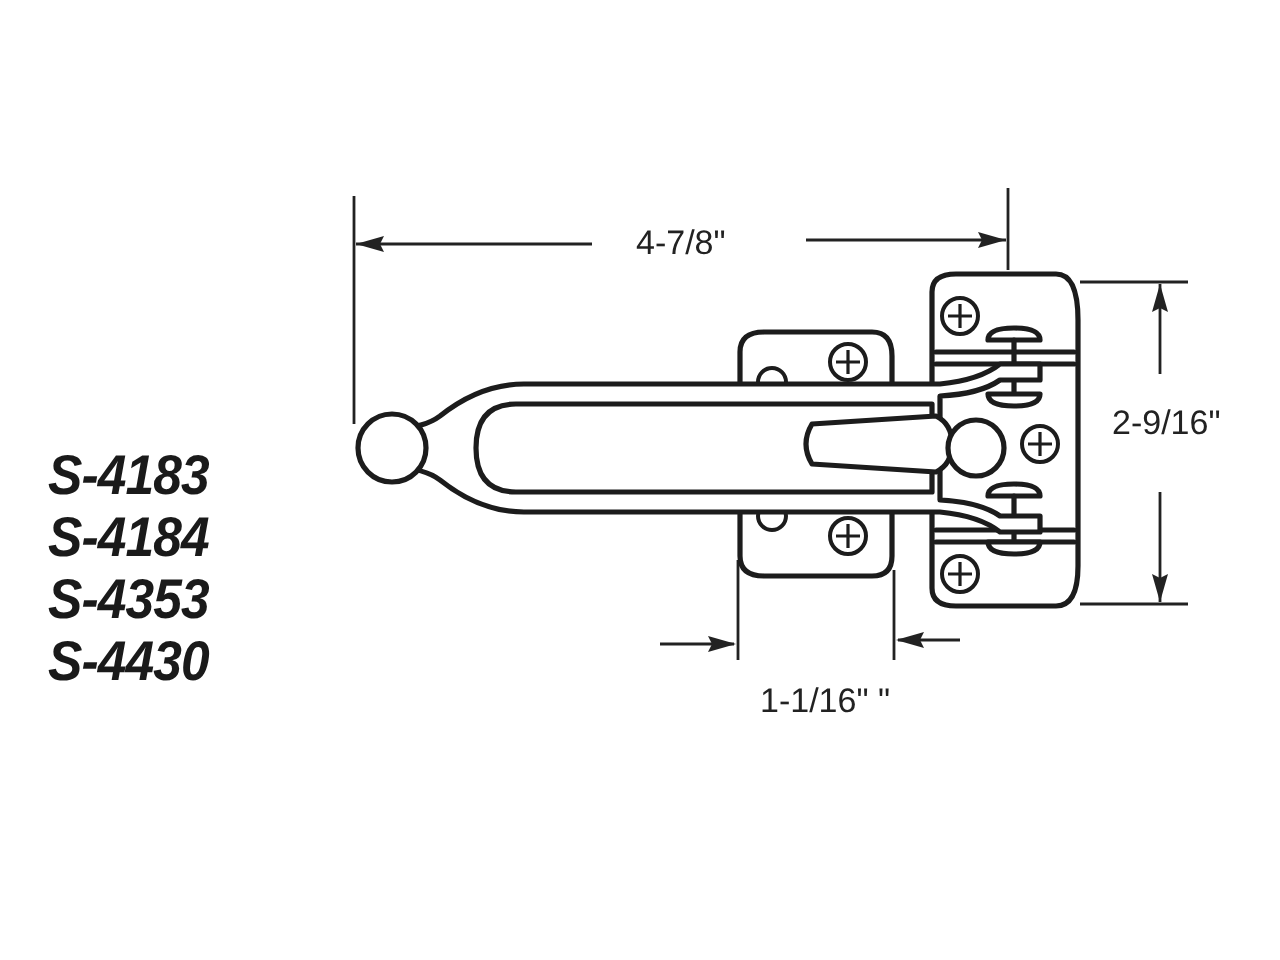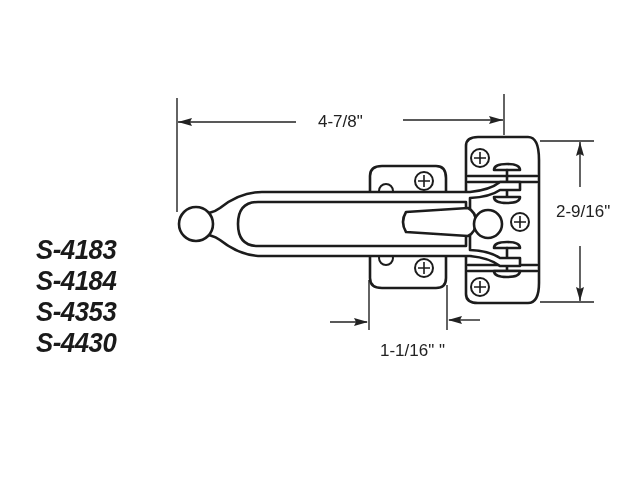--- a/index.html
+++ b/index.html
@@ -1,18 +1,18 @@
 <!DOCTYPE html>
 <html><head>
   <meta charset="utf-8">
   <style>
     html, body { margin: 0; padding: 0; background: #ffffff; }
     body { width: 640px; height: 480px; position: relative; overflow: hidden; }
     #drawing { position: absolute; left: 0; top: 0; width: 640px; height: 480px; }
-    .part-list { position: absolute; left: 24px; top: 222px; margin: 12px; padding: 0; list-style: none; }
+    .part-list { position: absolute; left: 24px; top: 222px; margin: 0; padding: 0; list-style: none; }
     .part-number {
       font-family: "Liberation Sans", sans-serif;
       font-weight: bold;
       font-style: italic;
       font-size: 28px;
       line-height: 31px;
       color: #1a1a1a;
       letter-spacing: -0.5px;
       transform: scaleX(0.92);
       transform-origin: left center;

